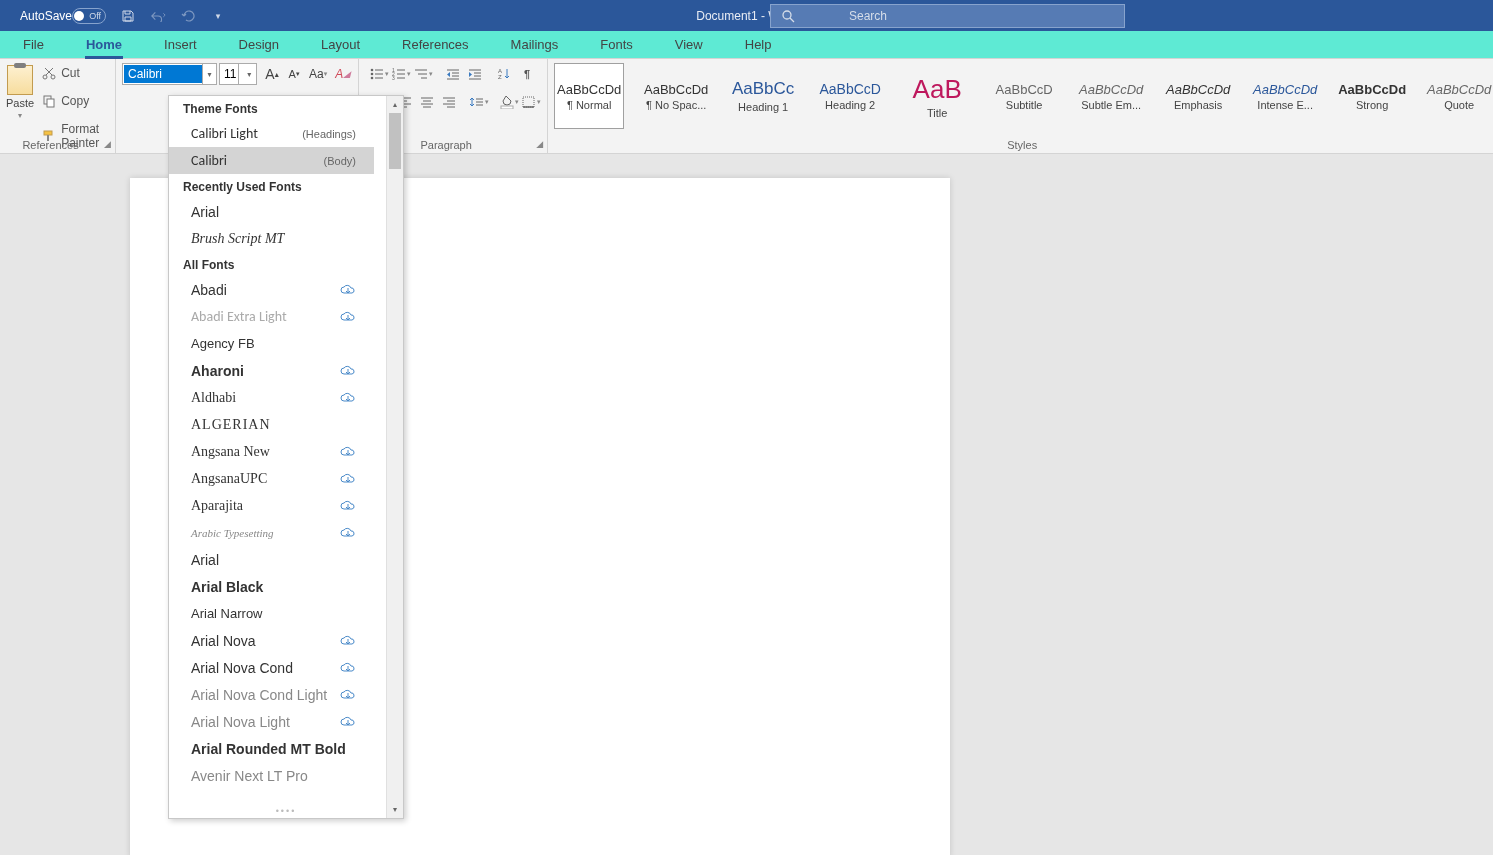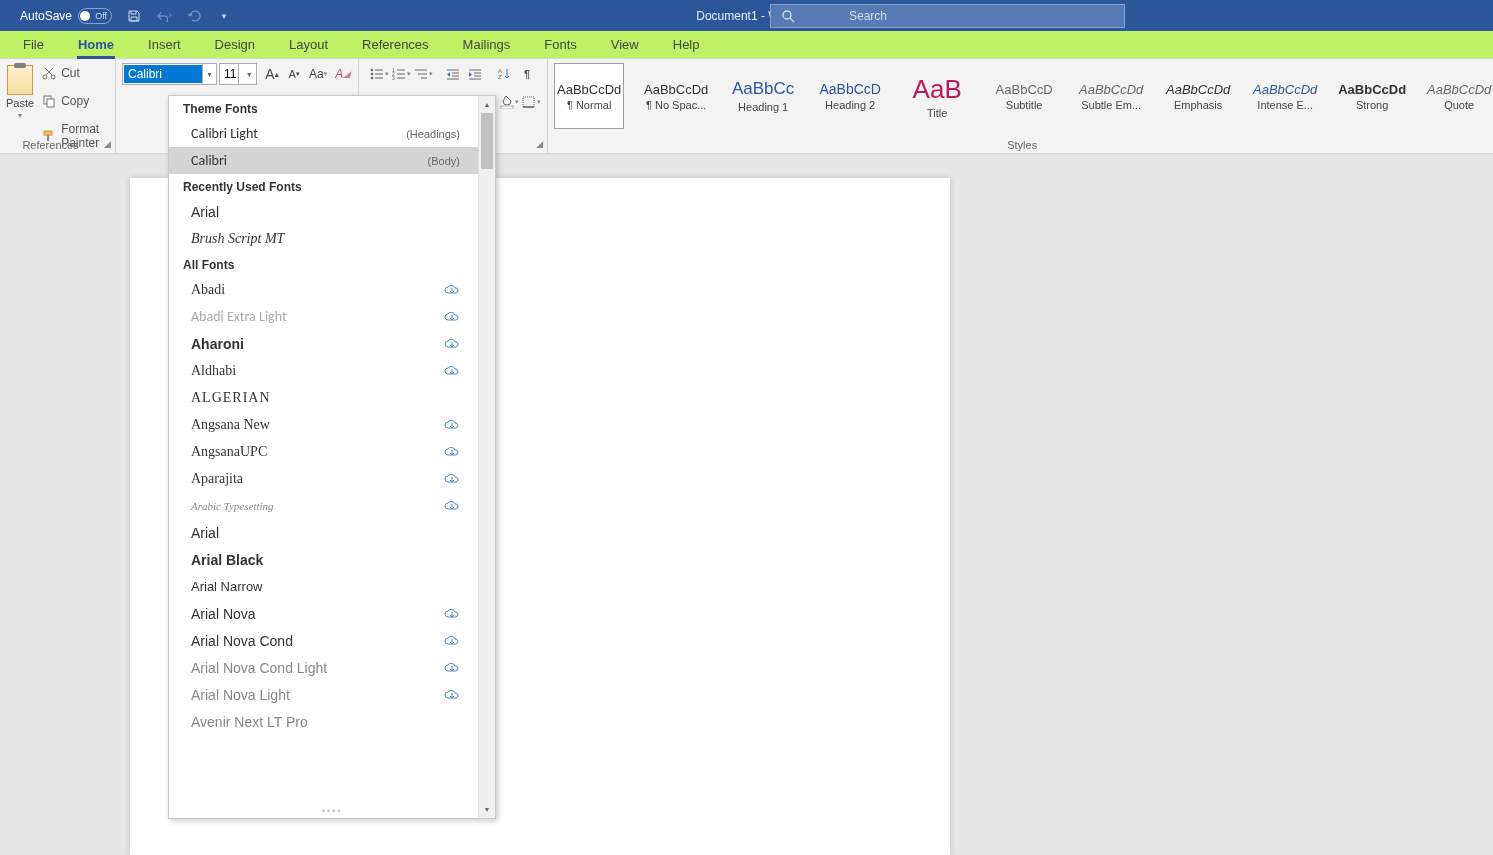--- a/index.html
+++ b/index.html
@@ -1,32 +1,32 @@
 <!DOCTYPE html>
 <html><head>
 <meta charset="utf-8">
 <style>
 * { margin: 0; padding: 0; box-sizing: border-box; font-family: 'Segoe UI', Tahoma, sans-serif; }
 body { background: #e6e6e6; width: 1493px; height: 855px; overflow: hidden; position: relative; }
 
 
 .titlebar { height: 31px; background: #2b579a; display: flex; align-items: center; color: white; font-size: 12px; position: relative; }
-.autosave { display: flex; align-items: center; gap: 6px; padding-left: 20px; }
+.autosave { display: flex; align-items: center; padding-left: 20px; }
 .toggle { width: 34px; height: 16px; border: 1px solid #87a3cd; border-radius: 8px; display: flex; align-items: center; padding: 1px; position: relative; }
 .toggle-knob { width: 10px; height: 10px; background: #fff; border-radius: 50%; }
 .toggle-label { font-size: 9px; position: absolute; right: 4px; color: #cfd8e8; }
 .qat { display: flex; align-items: center; gap: 14px; margin-left: 14px; }
 .qat-icon { width: 16px; height: 16px; display: flex; align-items: center; justify-content: center; color: #cfd8e8; }
 .doc-title { position: absolute; left: 50%; transform: translateX(-50%); font-size: 12px; color: #e8ecf4; }
 .searchbox { position: absolute; left: 770px; width: 355px; height: 24px; background: #567bb4; border: 1px solid #87a3cd; display: flex; align-items: center; padding: 0 10px; gap: 10px; }
 .searchbox input { background: transparent; border: none; color: #d5dde9; font-size: 12px; width: 100%; outline: none; margin-left: 44px; }
 .searchbox input::placeholder { color: #d5dde9; }
 
 
-.tabs { height: 28px; background: #bef264; border-bottom: 1px solid #d4d4d4; display: flex; align-items: stretch; padding-left: 10px; gap: 8px; }
+.tabs { height: 28px; background: #5eead4; border-bottom: 1px solid #d4d4d4; display: flex; align-items: stretch; padding-left: 10px; gap: 16px; }
 .tab { padding: 0 13px; display: flex; align-items: center; font-size: 13px; color: #444; cursor: pointer; }
 .tab.active { color: #2b579a; font-weight: 600; position: relative; }
 .tab.active::after { content: ''; position: absolute; bottom: -1px; left: 12px; right: 12px; height: 3px; background: #2b579a; }
 
 
 .ribbon { height: 95px; background: #f3f3f3; border-bottom: 1px solid #d4d4d4; display: flex; position: relative; }
 .group { border-right: 1px solid #d4d4d4; padding: 4px 6px 2px; position: relative; display: flex; flex-direction: column; }
 .group-label { position: absolute; bottom: 2px; left: 0; right: 14px; text-align: center; font-size: 11px; color: #666; }
 .group-launcher { position: absolute; bottom: 4px; right: 4px; font-size: 9px; color: #888; }
 
@@ -63,21 +63,21 @@
 .style-item { width: 70px; height: 66px; display: flex; flex-direction: column; align-items: center; justify-content: center; gap: 2px; border: 1px solid transparent; padding: 2px; }
 .style-item.selected { border: 1px solid #a0a0a0; background: #fff; }
 .style-prev { font-size: 13px; color: #333; }
 .style-name { font-size: 11px; color: #444; white-space: nowrap; overflow: hidden; text-overflow: ellipsis; width: 100%; text-align: center; }
 
 
 .doc-area { position: absolute; top: 154px; left: 0; right: 0; bottom: 0; background: #e6e6e6; }
 .page { position: absolute; left: 130px; top: 24px; width: 820px; height: 680px; background: #fff; box-shadow: 0 0 6px rgba(0,0,0,0.15); }
 
 
-.font-dropdown { position: absolute; left: 168px; top: 95px; width: 328px; height: 724px; background: #fff; border: 1px solid #c8c8c8; box-shadow: 2px 2px 6px rgba(0,0,0,0.2); z-index: 100; display: flex; }
+.font-dropdown { position: absolute; left: 168px; top: 95px; width: 236px; height: 724px; background: #fff; border: 1px solid #c8c8c8; box-shadow: 2px 2px 6px rgba(0,0,0,0.2); z-index: 100; display: flex; gap: 12px; }
 .font-list { flex: 1; overflow: hidden; }
 .font-section-hdr { font-weight: 600; font-size: 12px; padding: 6px 14px 4px; color: #333; }
 .font-entry { height: 27px; display: flex; align-items: center; padding: 0 14px 0 22px; font-size: 14px; color: #333; position: relative; }
 .font-entry.highlighted { background: #d4d4d4; }
 .font-entry .suffix { margin-left: auto; font-size: 11px; color: #666; padding-right: 4px; }
 .font-entry .cloud { margin-left: auto; color: #4a8ac9; font-size: 13px; padding-right: 4px; }
 .font-scrollbar { width: 17px; background: #f0f0f0; border-left: 1px solid #e0e0e0; position: relative; }
 .scroll-arrow { height: 17px; display: flex; align-items: center; justify-content: center; font-size: 8px; color: #666; background: #f0f0f0; }
 .scroll-thumb { position: absolute; top: 17px; left: 2px; right: 2px; height: 56px; background: #c1c1c1; }
 .font-drop-resize { position: absolute; bottom: 2px; left: 50%; transform: translateX(-50%); font-size: 9px; color: #bbb; letter-spacing: 2px; }
@@ -381,38 +381,41 @@
       </div>
       <div class="font-section-hdr">Recently Used Fonts</div>
       <div class="font-entry">
         <span style="font-family: Arial, sans-serif;">Arial</span>
       </div>
       <div class="font-entry">
         <span style="font-family: &quot;Brush Script MT&quot;, cursive; font-style: italic;">Brush Script MT</span>
       </div>
       <div class="font-section-hdr">All Fonts</div>
       <div class="font-entry">
-        <span style="font-family: Liberation Serif, serif;">Abadi</span>
+        <span style="font-family: Liberation Sans, sans-serif;">Abadi</span>
         <span class="cloud">
           <svg width="16" height="12" viewBox="0 0 16 12">
             <path d="M4 9 a3 3 0 0 1 0 -6 a4 4 0 0 1 7 1 a2.5 2.5 0 0 1 1 5 z" fill="none" stroke="#4a8ac9" stroke-width="1"></path>
             <path d="M8 4 v5 M6 7 l2 2 l2 -2" fill="none" stroke="#4a8ac9" stroke-width="1"></path>
           </svg>
         </span>
       </div>
       <div class="font-entry">
         <span style="font-family: Calibri, sans-serif; font-weight: 300; color: rgb(170, 170, 170);">Abadi Extra Light</span>
         <span class="cloud">
           <svg width="16" height="12" viewBox="0 0 16 12">
             <path d="M4 9 a3 3 0 0 1 0 -6 a4 4 0 0 1 7 1 a2.5 2.5 0 0 1 1 5 z" fill="none" stroke="#4a8ac9" stroke-width="1"></path>
             <path d="M8 4 v5 M6 7 l2 2 l2 -2" fill="none" stroke="#4a8ac9" stroke-width="1"></path>
           </svg>
         </span>
       </div>
       <div class="font-entry">
+        <span style="font-family: &quot;Agency FB&quot;, sans-serif; font-size: 13px;">Agency FB</span>
+      </div>
+      <div class="font-entry">
         <span style="font-family: Arial, sans-serif; font-weight: 700;">Aharoni</span>
         <span class="cloud">
           <svg width="16" height="12" viewBox="0 0 16 12">
             <path d="M4 9 a3 3 0 0 1 0 -6 a4 4 0 0 1 7 1 a2.5 2.5 0 0 1 1 5 z" fill="none" stroke="#4a8ac9" stroke-width="1"></path>
             <path d="M8 4 v5 M6 7 l2 2 l2 -2" fill="none" stroke="#4a8ac9" stroke-width="1"></path>
           </svg>
         </span>
       </div>
       <div class="font-entry">
         <span style="font-family: Georgia, serif;">Aldhabi</span>
@@ -499,20 +502,23 @@
         </span>
       </div>
       <div class="font-entry">
         <span style="font-family: Arial, sans-serif; font-weight: 300; color: rgb(136, 136, 136);">Arial Nova Light</span>
         <span class="cloud">
           <svg width="16" height="12" viewBox="0 0 16 12">
             <path d="M4 9 a3 3 0 0 1 0 -6 a4 4 0 0 1 7 1 a2.5 2.5 0 0 1 1 5 z" fill="none" stroke="#4a8ac9" stroke-width="1"></path>
             <path d="M8 4 v5 M6 7 l2 2 l2 -2" fill="none" stroke="#4a8ac9" stroke-width="1"></path>
           </svg>
         </span>
+      </div>
+      <div class="font-entry">
+        <span style="font-family: &quot;Arial Rounded MT Bold&quot;, Arial, sans-serif; font-weight: 700;">Arial Rounded MT Bold</span>
       </div>
       <div class="font-entry">
         <span style="font-family: Arial, sans-serif; color: rgb(136, 136, 136);">Avenir Next LT Pro</span>
       </div>
     </div>
   <div class="font-scrollbar">
     <div class="scroll-arrow">▴</div>
     <div class="scroll-thumb"></div>
     <div class="scroll-arrow" style="position:absolute;bottom:0;width:100%">▾</div>
   </div>

